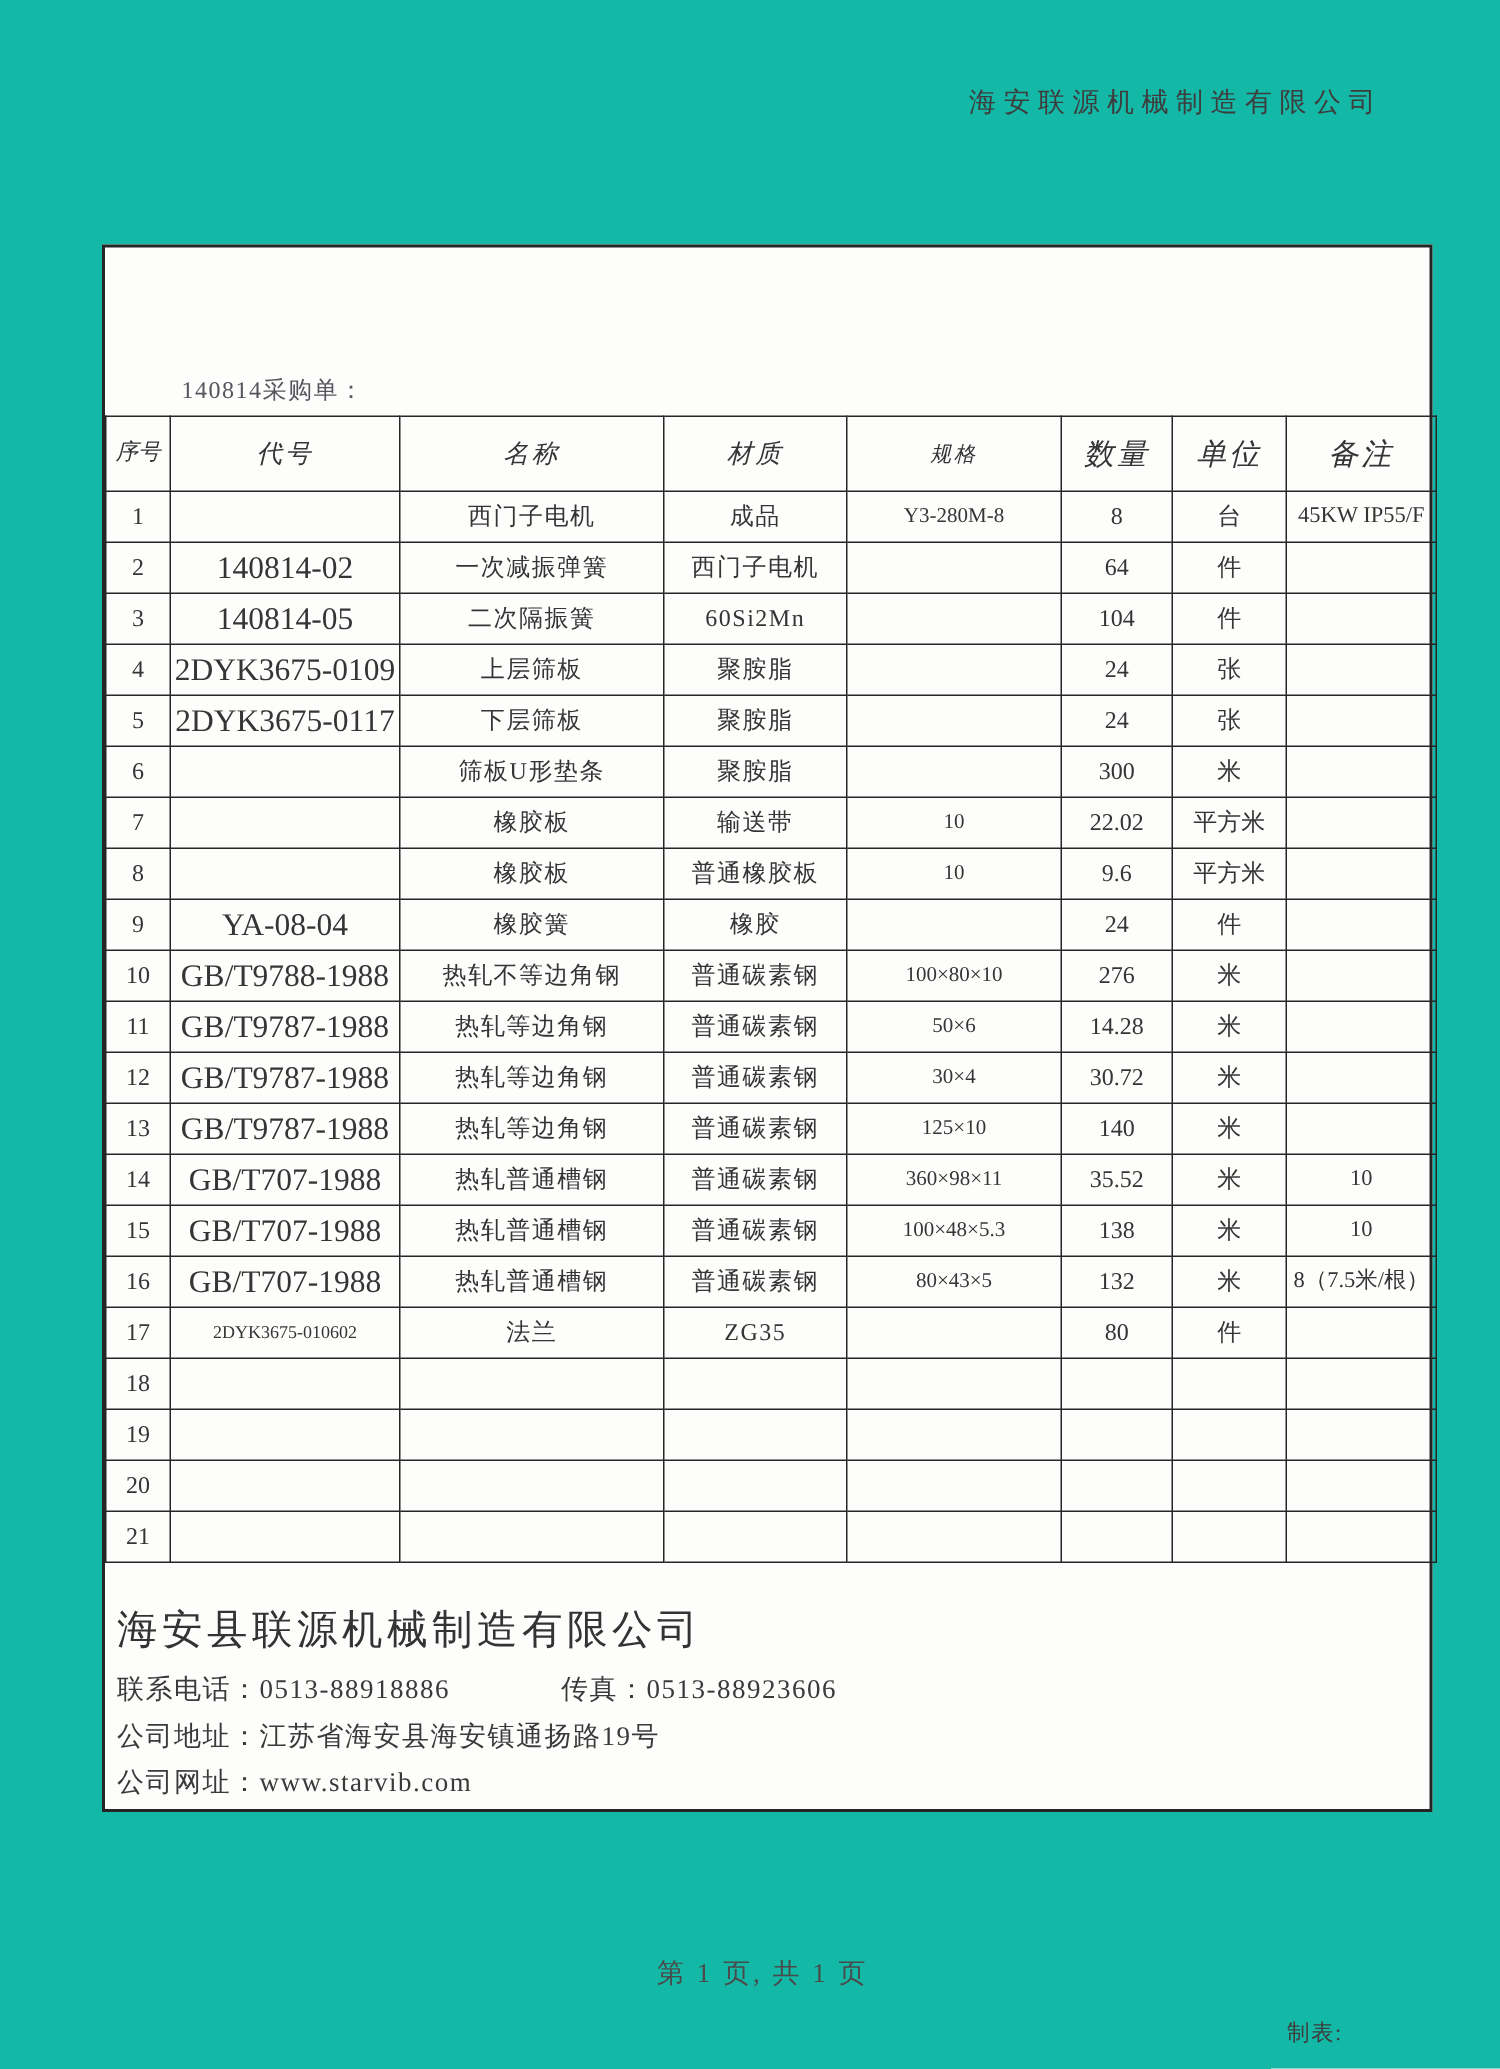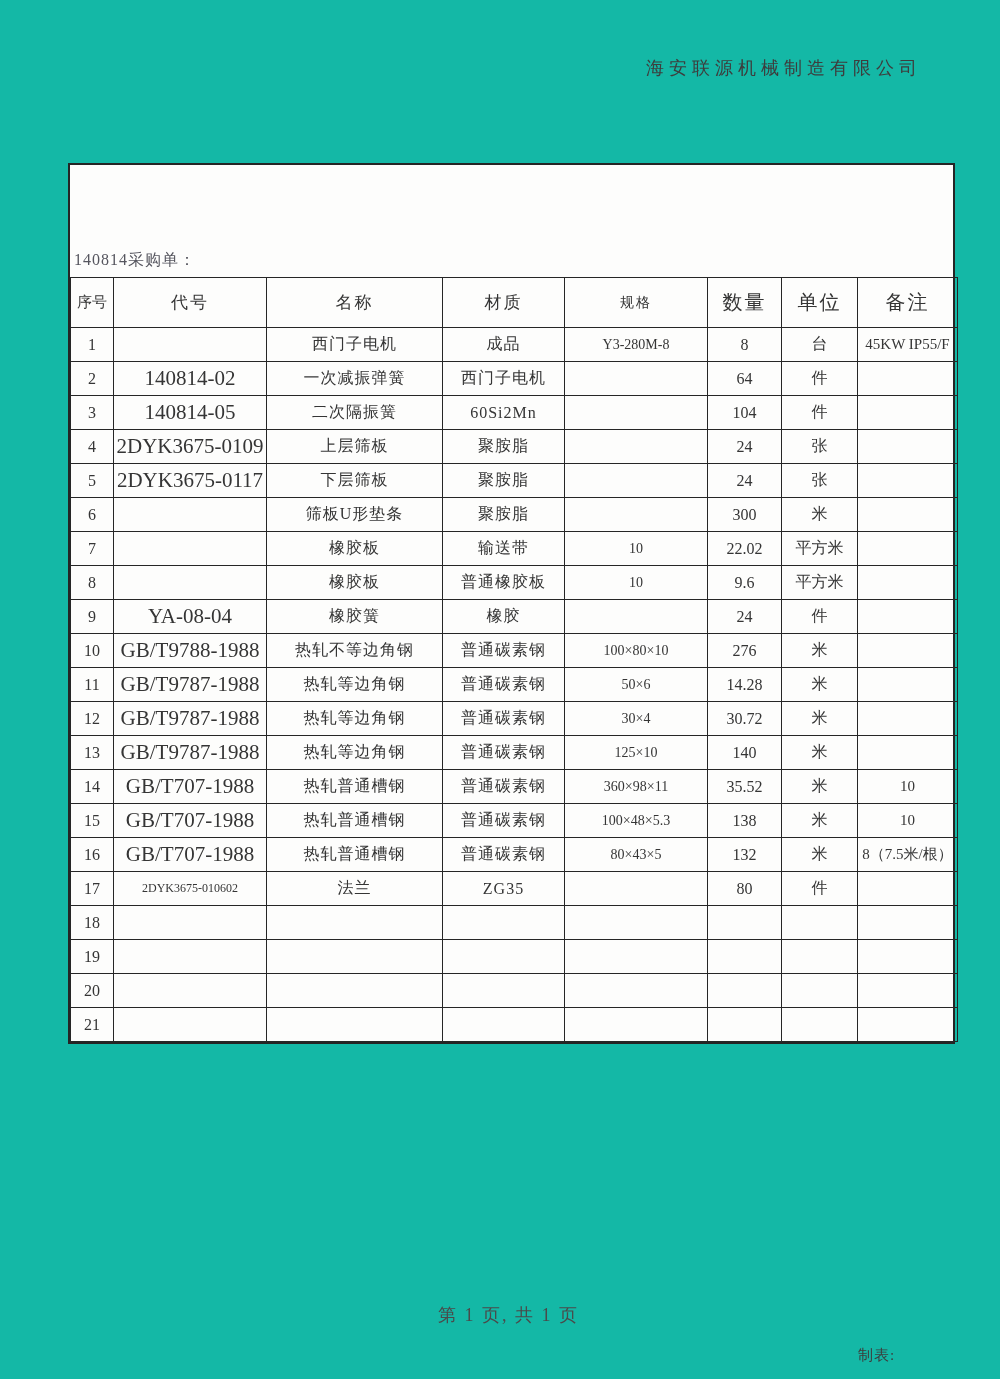--- a/index.html
+++ b/index.html
@@ -22,35 +22,35 @@
     border:2px solid #252525;
     background:#fdfdfc;
     box-sizing:border-box;
   }
   .order-band{
     height:112px;
     display:flex;align-items:flex-end;
     box-sizing:border-box;
     padding:0 0 6px 4px;
   }
-  .order-label{font-size:16px;color:#55555e;letter-spacing:1px;}
+  .order-label{font-size:16px;color:#55555e;letter-spacing:1px;margin-left:47px;}
   table.po{
     border-collapse:collapse;
     width:100%;
     table-layout:fixed;
   }
   table.po th, table.po td{
     border:1.5px solid #262626;
     text-align:center;vertical-align:middle;
     padding:1px 2px;
     overflow:hidden;
     font-weight:normal;
     color:#353535;
   }
-  table.po thead tr{height:50px;}
+  table.po thead tr{height:50px;font-style:italic;}
   table.po th{font-size:17px;letter-spacing:2px;}
   table.po th.c-no{font-size:15px;letter-spacing:0;line-height:1.15;}
   table.po th.c-spec{font-size:14px;}
   table.po th.c-qty,table.po th.c-unit,table.po th.c-rem{font-size:20px;}
   table.po tbody tr{height:34px;}
   td.f-no{font-size:16px;}
   td.f-code{font-size:21px;}
   td.f-name{font-size:16px;letter-spacing:1px;}
   td.f-material{font-size:16px;letter-spacing:1px;}
   td.f-spec{font-size:14px;}
@@ -324,17 +324,29 @@
         <td class="f-name"></td>
         <td class="f-material"></td>
         <td class="f-spec"></td>
         <td class="f-qty"></td>
         <td class="f-unit"></td>
         <td class="f-remark"></td>
       </tr>
         </tbody>
     </table>
 
+    <div class="company-block">
+      <p class="company-name">海安县联源机械制造有限公司</p>
+      <p class="company-line">
+        <span>联系电话：</span><span>0513-88918886</span><span class="fax-part">传真：</span><span>0513-88923606</span>
+      </p>
+      <p class="company-line">
+        <span>公司地址：</span><span>江苏省海安县海安镇通扬路19号</span>
+      </p>
+      <p class="company-line">
+        <span>公司网址：</span><span class="site-value">www.starvib.com</span>
+      </p>
+    </div>
   </div>
 
   <div class="page-num">第 1 页, 共 1 页</div>
   <div class="tabulator">制表:</div>
 </div>
 
 </body></html>

